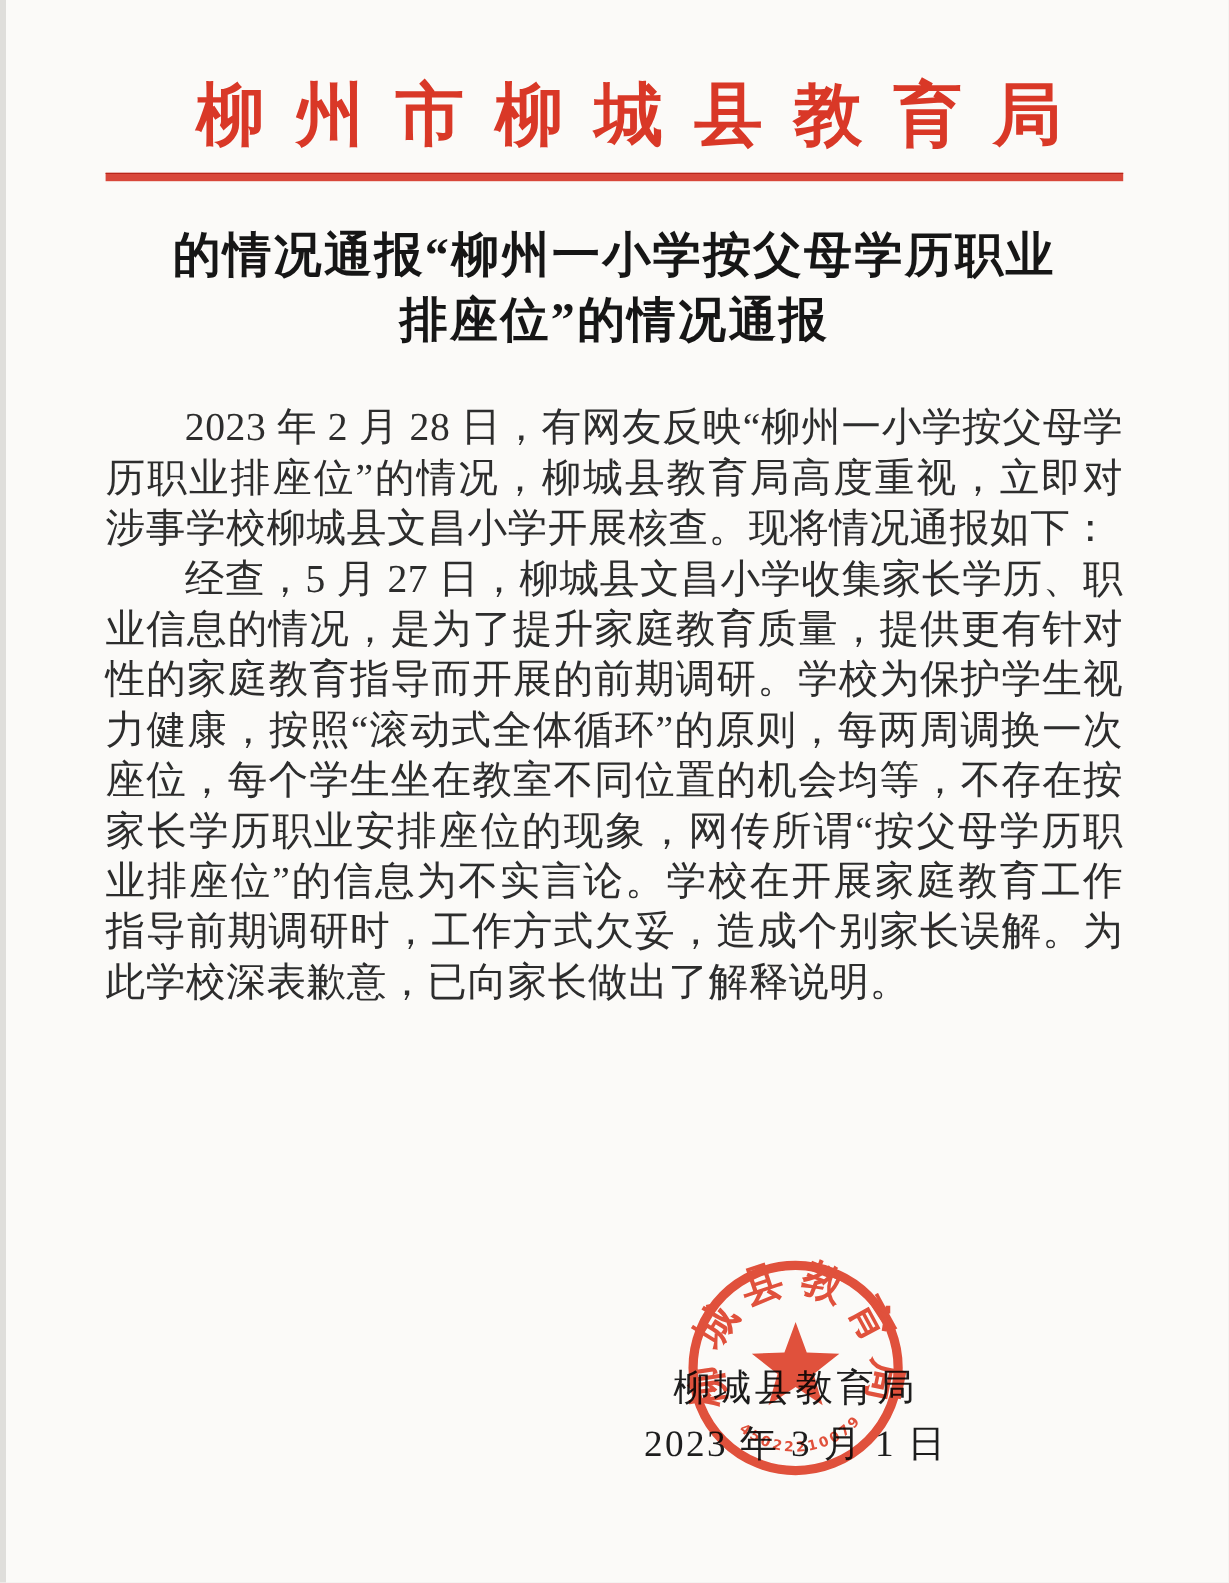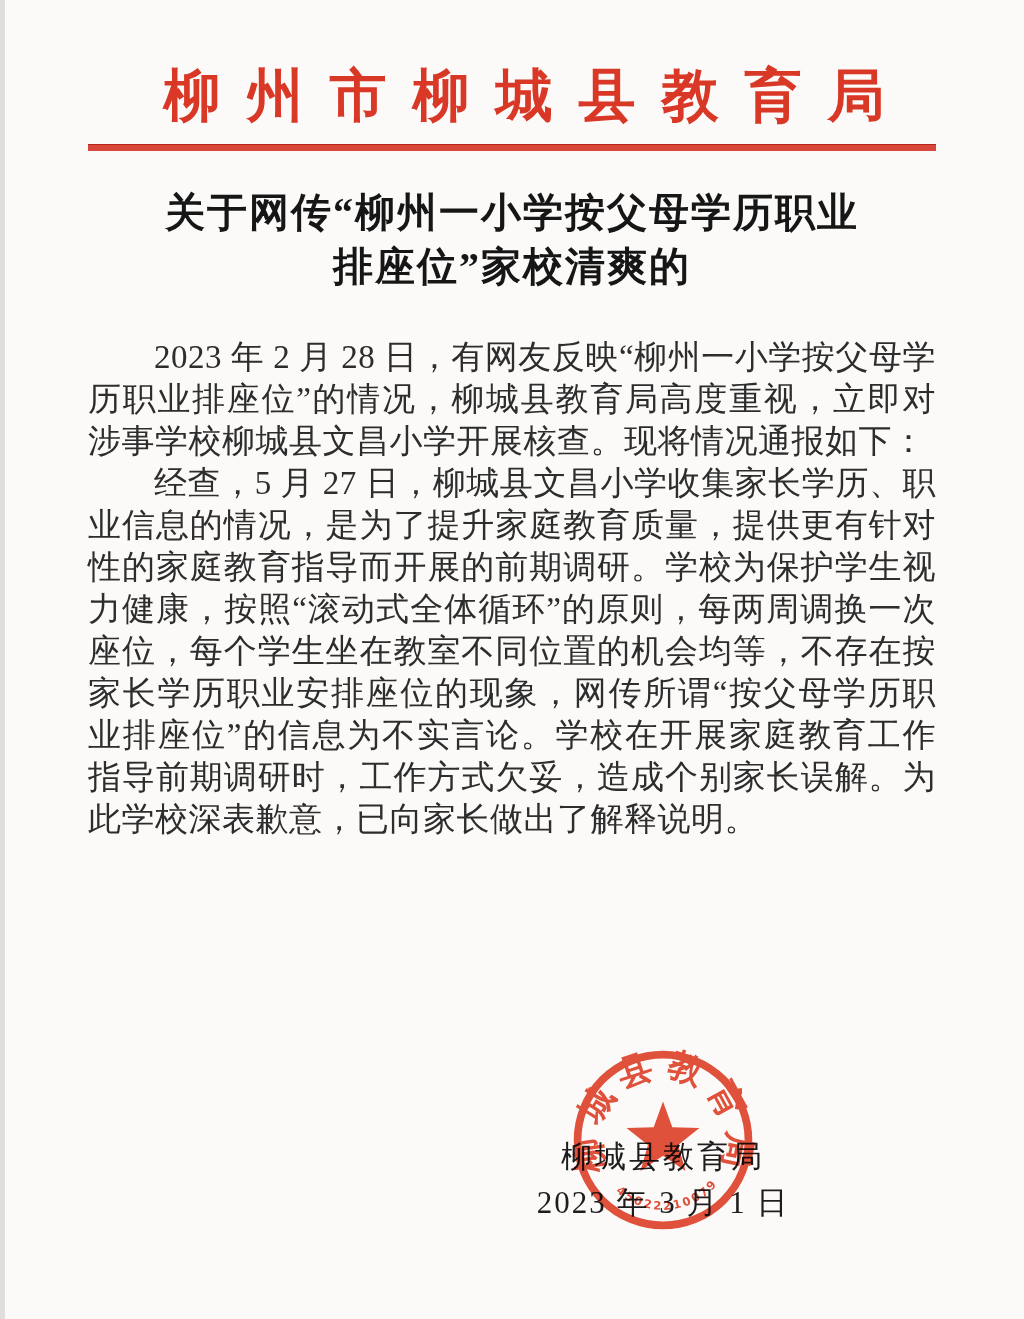--- a/index.html
+++ b/index.html
@@ -116,22 +116,22 @@
 
   <div class="scan-edge"></div>
 
   <div class="letterhead">
     <span class="agency">柳州市柳城县教育局</span>
   </div>
 
   <div class="letterhead-rule"></div>
 
   <div class="doc-title">
-    <div>关于网传“柳州一小学按父母学历职业</div>
-    <div>排座位”家校清爽的</div>
+    <div>的情况通报“柳州一小学按父母学历职业</div>
+    <div>排座位”的情况通报</div>
   </div>
 
   <div class="doc-body">
     <p>2023 年 2 月 28 日，有网友反映“柳州一小学按父母学历职业排座位”的情况，柳城县教育局高度重视，立即对涉事学校柳城县文昌小学开展核查。现将情况通报如下：</p>
     <p>经查，5 月 27 日，柳城县文昌小学收集家长学历、职业信息的情况，是为了提升家庭教育质量，提供更有针对性的家庭教育指导而开展的前期调研。学校为保护学生视力健康，按照“滚动式全体循环”的原则，每两周调换一次座位，每个学生坐在教室不同位置的机会均等，不存在按家长学历职业安排座位的现象，网传所谓“按父母学历职业排座位”的信息为不实言论。学校在开展家庭教育工作指导前期调研时，工作方式欠妥，造成个别家长误解。为此学校深表歉意，已向家长做出了解释说明。</p>
   </div>
 
   <div class="signature">
     <div class="sig-agency">柳城县教育局</div>
     <div class="sig-date">2023 年 3 月 1 日</div>

